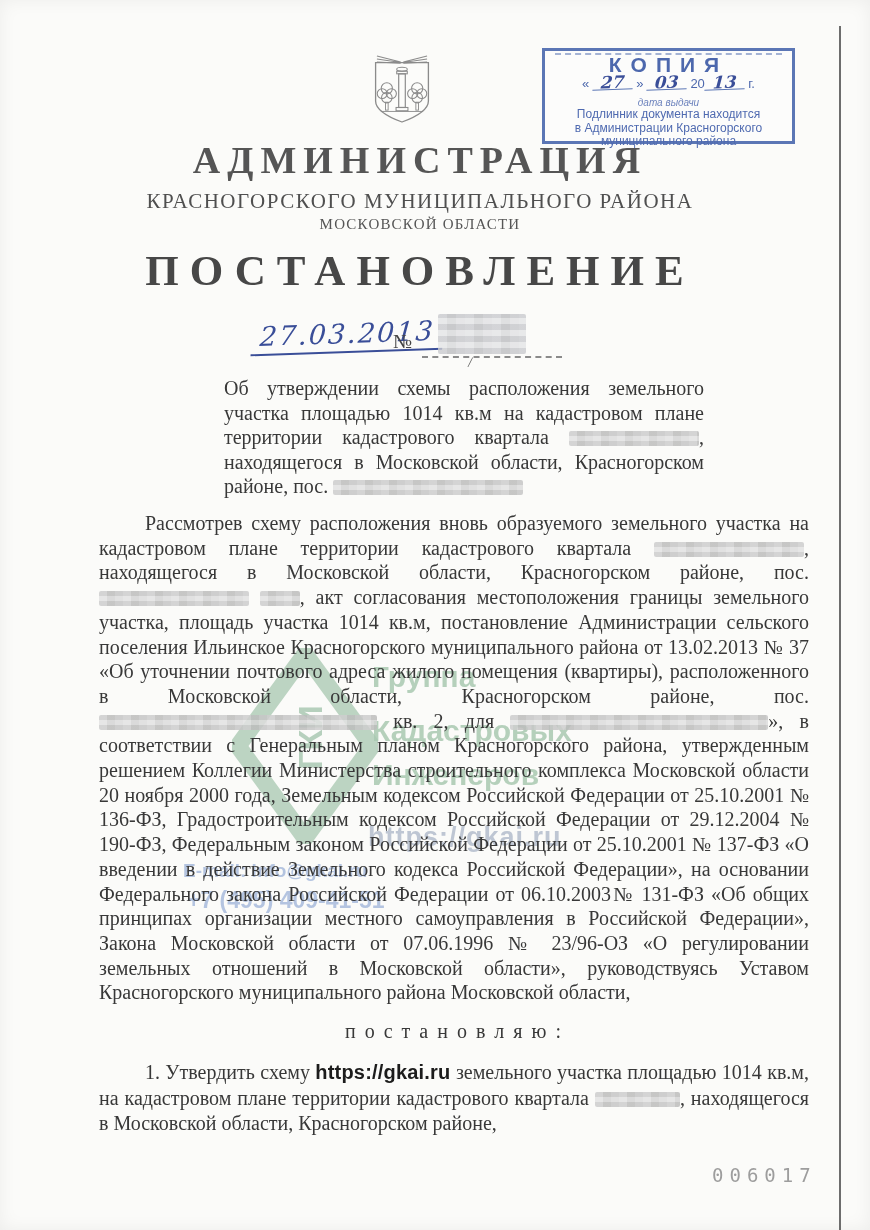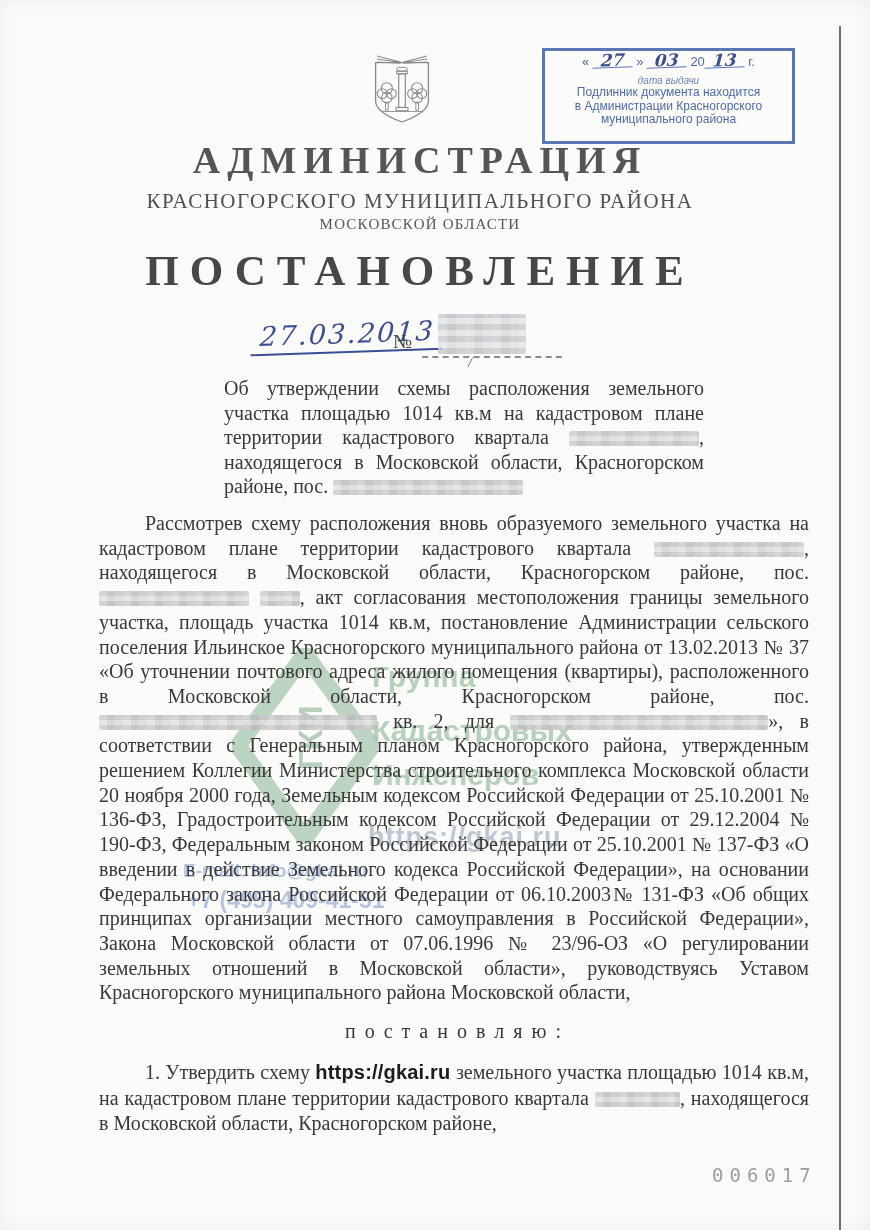--- a/index.html
+++ b/index.html
@@ -115,20 +115,21 @@
       <circle cx="73" cy="55" r="8.5" stroke-width="1.6"></circle>
       <circle cx="66" cy="63" r="7.5" stroke-width="1.6"></circle>
       <circle cx="80" cy="63" r="7.5" stroke-width="1.6"></circle>
       <circle cx="73" cy="69" r="8" stroke-width="1.6"></circle>
       <rect x="71" y="76" width="4" height="12" stroke-width="1.4"></rect>
       <path d="M18,90 L82,90" stroke-width="1.4"></path>
     </svg>
   </div>
 
   <div class="stamp">
+    <div class="stamp-title">КОПИЯ</div>
     <div class="stamp-date">
       <span>«</span>
       <span class="hand st-hand">27</span>
       <span>»</span>
       <span class="hand st-hand">03</span>
       <span>20</span><span class="hand st-hand">13</span>
       <span>г.</span>
     </div>
     <div class="stamp-datelabel">дата выдачи</div>
     <div class="stamp-line">Подлинник документа находится</div>

